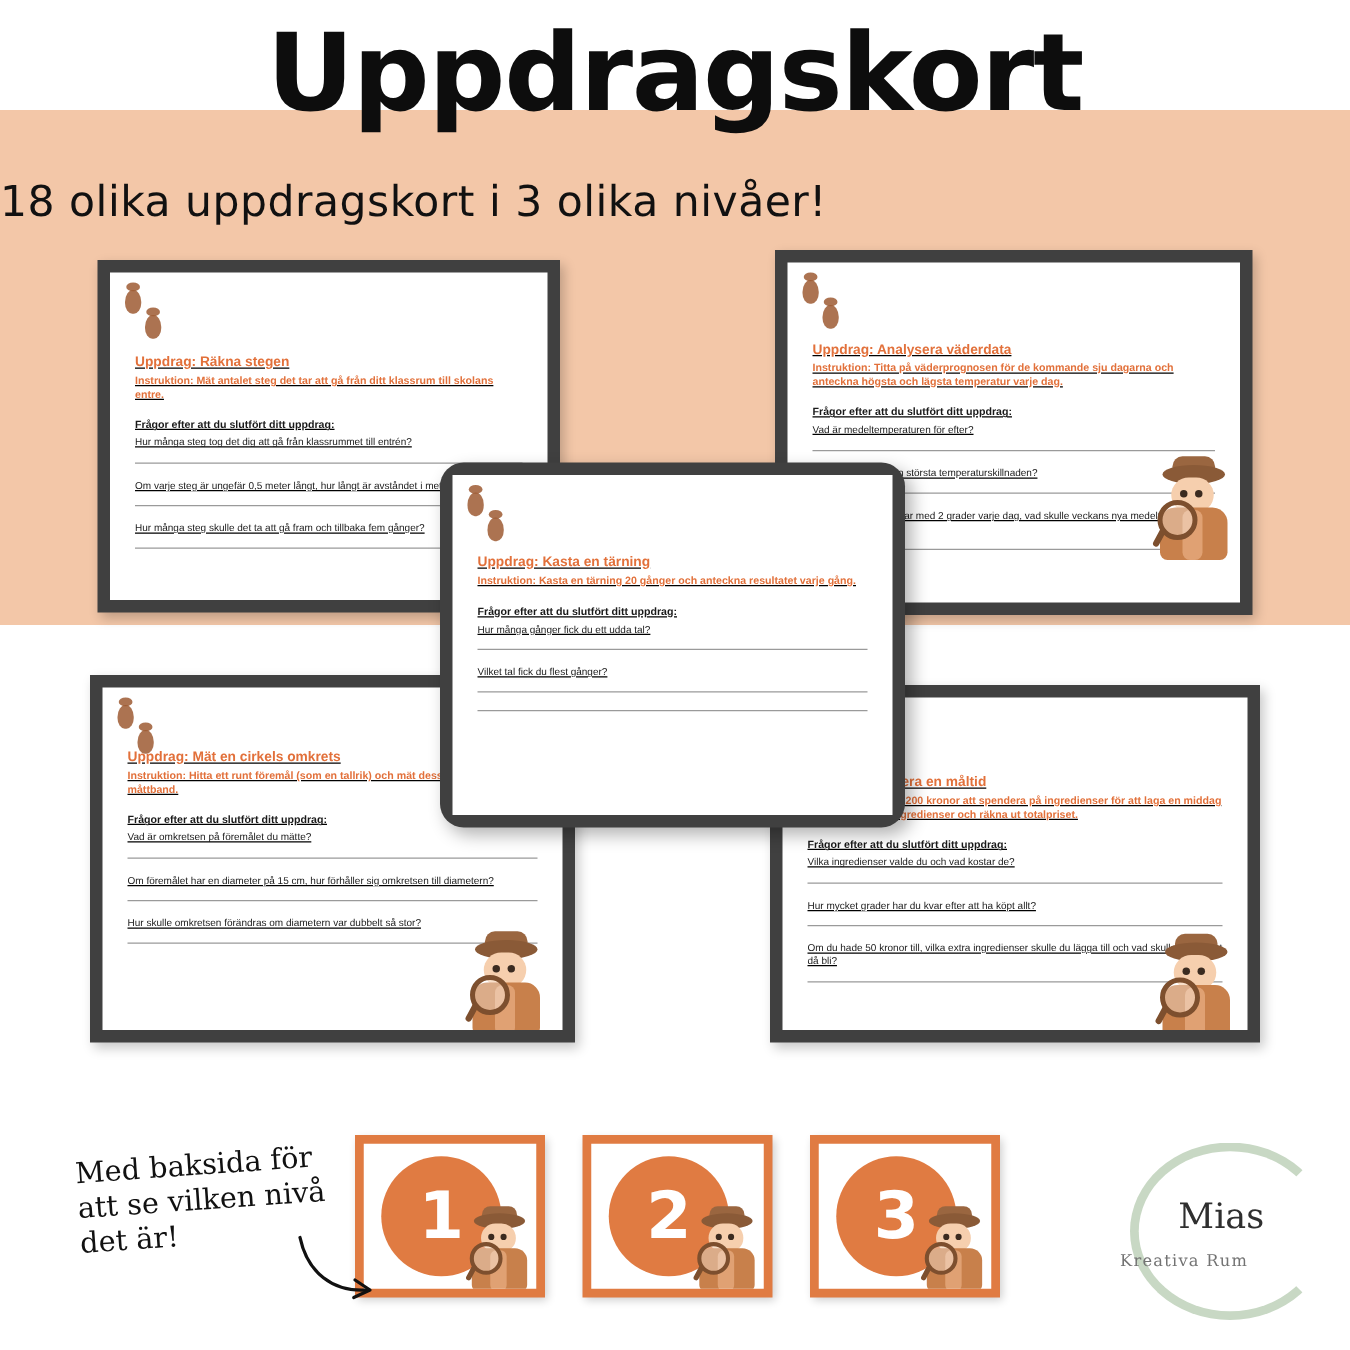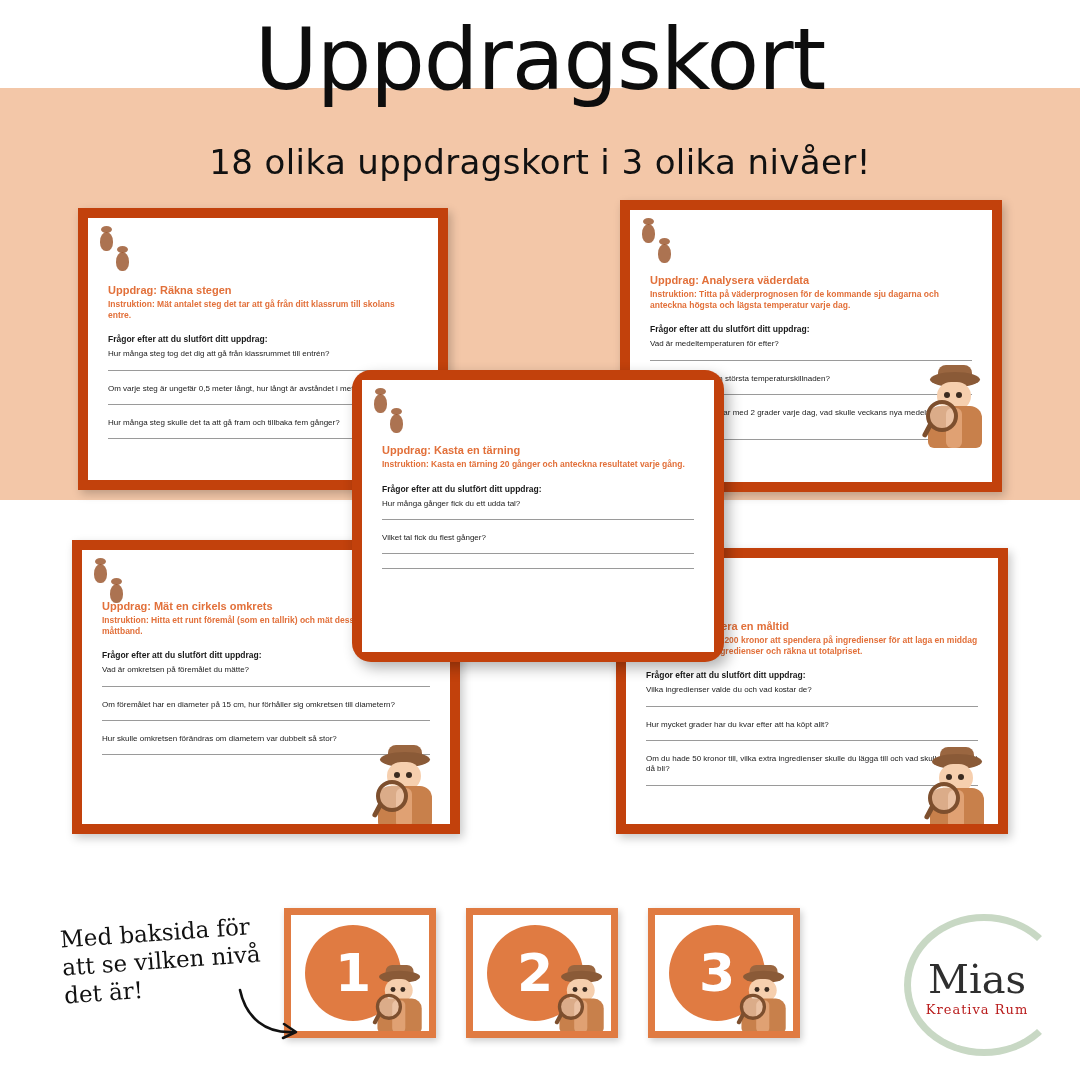--- a/index.html
+++ b/index.html
@@ -20,37 +20,38 @@
   .band-white-top{
     position:absolute;left:0;top:0;width:1080px;height:88px;background:#fff;
   }
   .band-white-bottom{
     position:absolute;left:0;top:500px;width:1080px;height:580px;background:#fff;
   }
 
   
   .title{
     position:absolute;left:0;top:14px;width:1080px;text-align:center;
-    font-size:86px;line-height:1.05;font-weight:normal;color:#0d0d0d;
+    font-size:86px;line-height:1.05;font-weight:bold;color:#0d0d0d;
     letter-spacing:-1px;
     font-family:"DejaVu Sans", sans-serif;
   }
   .subtitle{
-    position:absolute;left:0;top:142px;width:1080px;text-align:center;
+    position:absolute;left:0;top:142px;width:1080px;
     font-size:34px;color:#111;letter-spacing:.4px;
     font-family:"DejaVu Sans", sans-serif;
   }
 
   
   .card{
     position:absolute;
-    background:#c2410c;
+    background:#404040;
     box-shadow:3px 4px 9px rgba(0,0,0,.22);
     padding:10px;
     box-sizing:border-box;
+    text-decoration:underline;
   }
   .card-inner{
     background:#ffffff;
     width:100%;height:100%;
     box-sizing:border-box;
     position:relative;
     overflow:hidden;
     padding:18px 20px 10px 20px;
   }
   .card .heading{
@@ -146,25 +147,25 @@
   .logo{
     position:absolute;right:22px;bottom:18px;width:162px;height:152px;
   }
   .logo-ring{
     position:absolute;left:8px;top:4px;width:146px;height:128px;border-radius:50%;
     border:7px solid #c8d8c4;
     border-right-color:transparent;
   }
   .logo-name{
     position:absolute;left:0;top:46px;width:162px;text-align:center;
-    font-size:40px;color:#2f2f2f;font-family:"DejaVu Serif", serif;
+    font-size:28px;color:#2f2f2f;font-family:"DejaVu Serif", serif;
   }
   .logo-sub{
-    position:absolute;left:0;top:92px;width:162px;text-align:center;
-    font-size:13px;color:#b91c1c;font-family:"DejaVu Serif", serif;letter-spacing:1px;
+    position:absolute;left:0;top:92px;width:162px;
+    font-size:13px;color:#737373;font-family:"DejaVu Serif", serif;letter-spacing:1px;
   }
 </style>
 </head>
 <body>
 
 <div class="stage">
 
   <div class="band-white-top"></div>
   <div class="band-peach"></div>
   <div class="band-white-bottom"></div>

